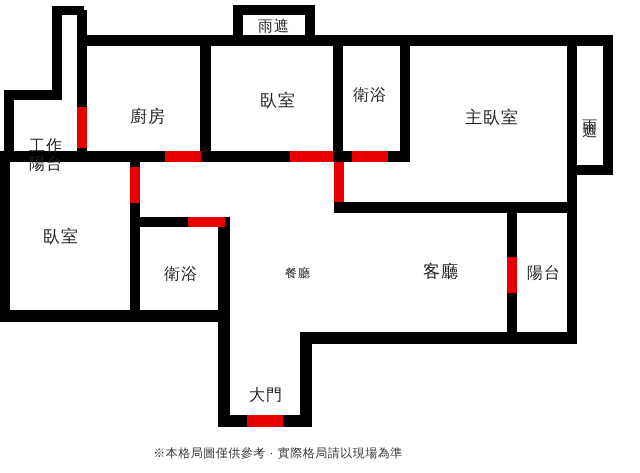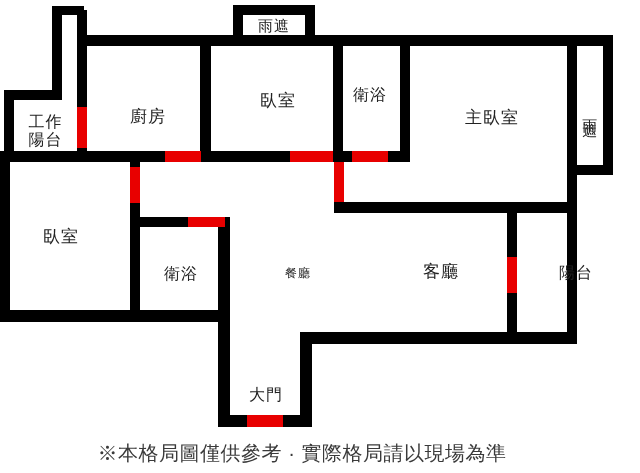--- a/index.html
+++ b/index.html
@@ -28,40 +28,41 @@
     position: absolute;
     background: #e80000;
   }
   .room-label {
     position: absolute;
     transform: translate(-50%, -50%);
     color: #222222;
     white-space: nowrap;
     letter-spacing: 1px;
     line-height: 1.15;
-    text-align: left;
+    text-align: center;
   }
   .room-label.wrap2 {
     white-space: normal;
     word-break: break-all;
     width: 2.2em;
     letter-spacing: 1px;
+    margin-top: 24px;
   }
   .room-label.vertical {
     writing-mode: vertical-rl;
     text-orientation: upright;
     letter-spacing: 3px;
     white-space: nowrap;
   }
   .footer-note {
     position: absolute;
     transform: translate(-50%, -50%);
-    left: 302px;
+    left: 278px;
     top: 453px;
-    font-size: 20px;
+    font-size: 12px;
     color: #3a3a3a;
     letter-spacing: 0.5px;
     white-space: nowrap;
   }
 </style>
 </head>
 <body>
 
 <div id="stage">
   <div class="layer" id="walls-layer">
@@ -108,17 +109,17 @@
       <div class="room-label" style="left: 148px; top: 117px; font-size: 17px; color: rgb(34, 34, 34);">廚房</div>
       <div class="room-label" style="left: 278px; top: 101px; font-size: 17px; color: rgb(34, 34, 34);">臥室</div>
       <div class="room-label" style="left: 370px; top: 95px; font-size: 16px; color: rgb(34, 34, 34);">衛浴</div>
       <div class="room-label" style="left: 492px; top: 118px; font-size: 17px; color: rgb(34, 34, 34);">主臥室</div>
       <div class="room-label" style="left: 274px; top: 26px; font-size: 15px; color: rgb(34, 34, 34);">雨遮</div>
       <div class="room-label vertical" style="left: 590px; top: 110px; font-size: 15px; color: rgb(34, 34, 34);">雨遮</div>
       <div class="room-label" style="left: 61px; top: 237px; font-size: 17px; color: rgb(34, 34, 34);">臥室</div>
       <div class="room-label" style="left: 181px; top: 274px; font-size: 16px; color: rgb(34, 34, 34);">衛浴</div>
       <div class="room-label" style="left: 298px; top: 274px; font-size: 12px; color: rgb(34, 34, 34);">餐廳</div>
       <div class="room-label" style="left: 441px; top: 272px; font-size: 17px; color: rgb(34, 34, 34);">客廳</div>
-      <div class="room-label" style="left: 544px; top: 273px; font-size: 16px; color: rgb(34, 34, 34); margin-left: 32px;">陽台</div>
+      <div class="room-label" style="left: 544px; top: 273px; font-size: 16px; color: rgb(34, 34, 34);">陽台</div>
       <div class="room-label" style="left: 266px; top: 395px; font-size: 16px; color: rgb(34, 34, 34);">大門</div>
     </div>
   <div class="footer-note" style="color: rgb(58, 58, 58);">※本格局圖僅供參考 · 實際格局請以現場為準</div>
 </div>
 
 </body></html>

